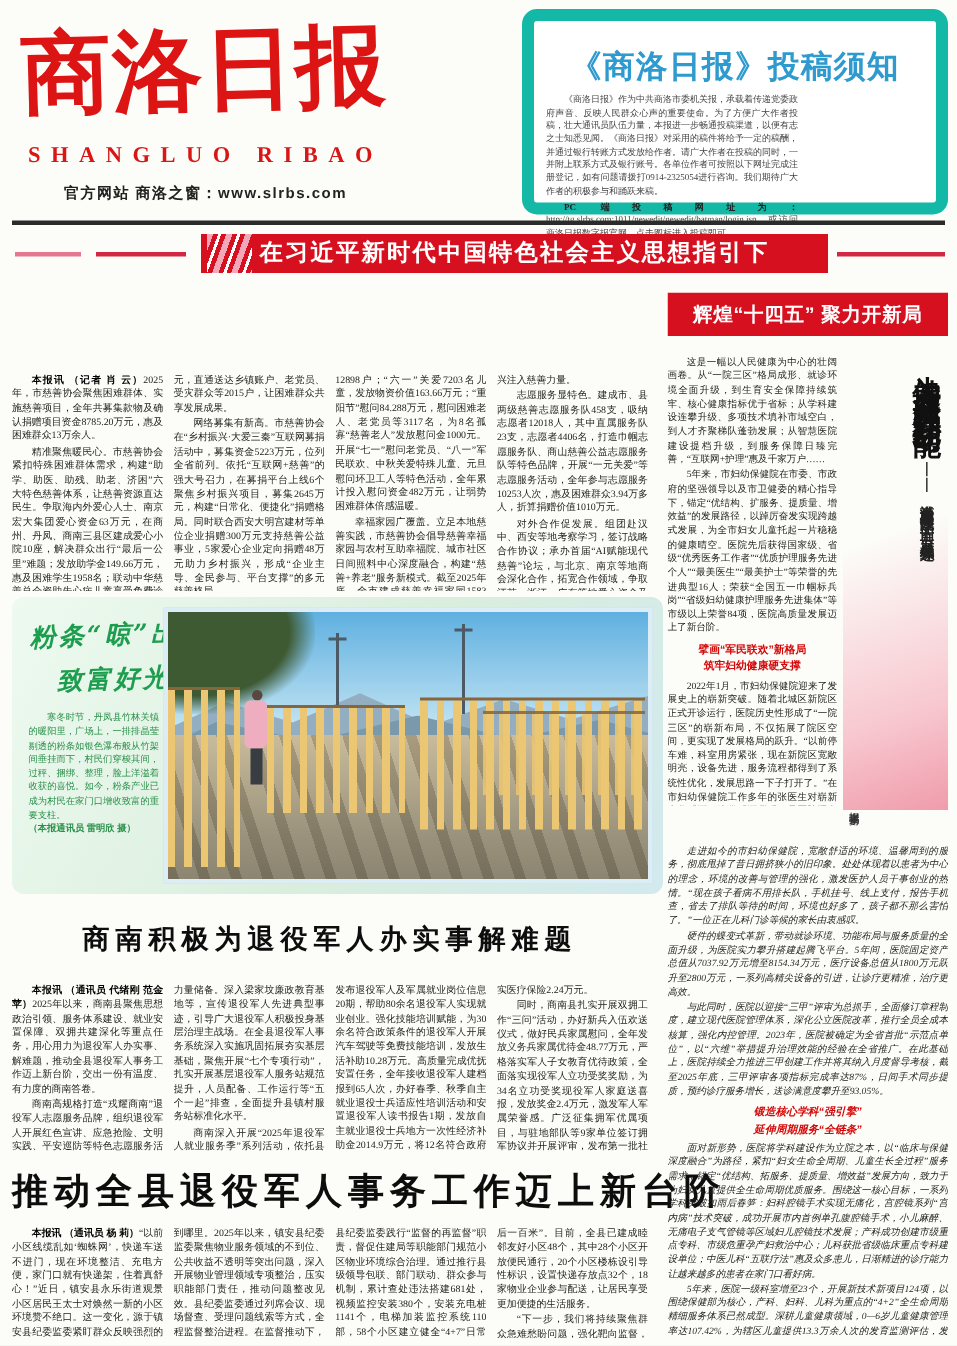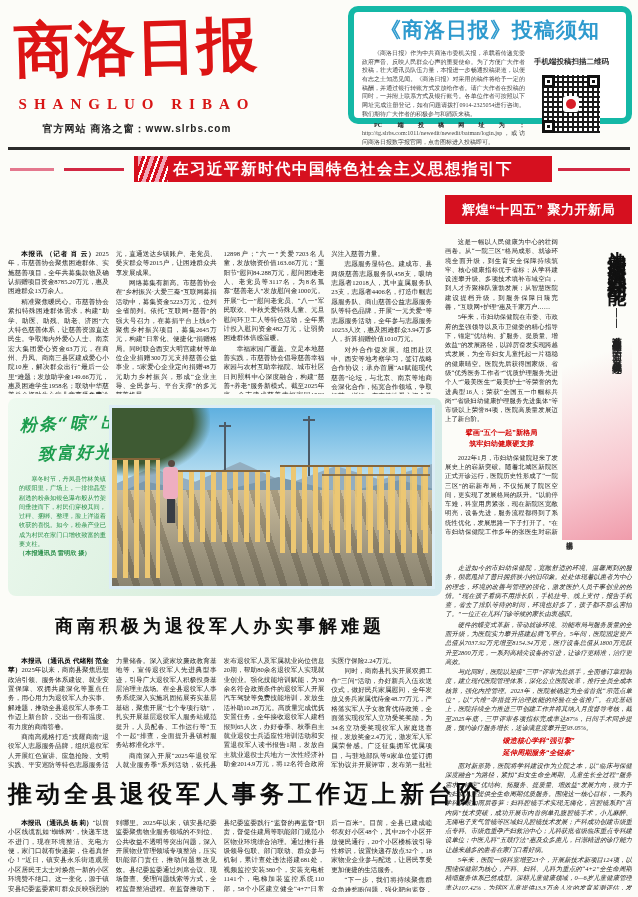--- a/index.html
+++ b/index.html
@@ -13,21 +13,21 @@
   .mast-site { margin-top:9px; text-align:center; color:#222; font-family:"Liberation Sans", sans-serif; font-weight:bold; font-size:10px; letter-spacing:1px; }
 
   .datebox { position:absolute; left:264px; top:8px; width:75px; height:133px; border:1px solid #444; background:#fff; text-align:center; padding-top:5px; font-family:"Liberation Sans", sans-serif; }
   .db-ym { font-size:10px; font-weight:bold; color:#111; }
   .db-day { font-size:25px; font-weight:bold; color:#111; line-height:26px; }
   .db-week { font-size:10px; font-weight:bold; color:#111; margin-top:1px; }
   .db-lunar { font-size:6.5px; color:#999; margin-top:3px; }
   .db-s { font-size:6.3px; color:#222; margin-top:3px; }
   .db-g { font-size:6px; color:#777; margin-top:2px; }
 
-  .notice { position:absolute; left:348px; top:6px; width:284px; height:118px; border:6px solid #14b8a6; border-radius:10px; background:#fff; padding:4px 8px; }
+  .notice { position:absolute; left:348px; top:6px; width:284px; height:137px; border:8px solid #14b8a6; border-radius:10px; background:#fff; padding:16px 8px; }
   .notice-title { text-align:center; color:#2e9ace; font-family:"Liberation Sans", sans-serif; font-weight:bold; font-size:21px; letter-spacing:1px; }
   .notice-flex { display:flex; margin-top:5px; }
   .notice-text { width:168px; font-size:6px; line-height:1.45; color:#444; text-align:justify; }
   .notice-text p { text-indent:2em; }
   .notice-pc { margin-top:2px; }
   .notice-pc b { color:#222; }
   .qr-wrap { width:96px; text-align:center; padding-top:8px; }
   .qr-label { font-size:7.5px; font-weight:bold; color:#333; font-family:"Liberation Sans", sans-serif; }
   .qr { position:relative; width:58px; height:58px; margin:8px auto 0;
         background-image:repeating-linear-gradient(0deg,#1a1a1a 0 2px,rgba(255,255,255,0) 2px 5px),
@@ -107,37 +107,20 @@
     <div class="mast-site">官方网站 商洛之窗：www.slrbs.com</div>
   </div>
 
 
   <div class="notice">
     <div class="notice-title">《商洛日报》投稿须知</div>
     <div class="notice-flex">
       <div class="notice-text">
         <p>《商洛日报》作为中共商洛市委机关报，承载着传递党委政府声音、反映人民群众心声的重要使命。为了方便广大作者投稿，壮大通讯员队伍力量，本报进一步畅通投稿渠道，以便有志之士知悉见闻。《商洛日报》对采用的稿件将给予一定的稿酬，并通过银行转账方式发放给作者。请广大作者在投稿的同时，一并附上联系方式及银行账号。各单位作者可按照以下网址完成注册登记，如有问题请拨打0914-2325054进行咨询。我们期待广大作者的积极参与和踊跃来稿。</p>
         <p class="notice-pc"><b>PC 端投稿网址为：</b><span>http://tg.slrbs.com:1011/newedit/newedit/batman/login.jsp</span><span>，或访问商洛日报数字报官网，点击图标进入投稿即可。</span></p>
-      </div>
-      <div class="qr-wrap">
-        <div class="qr-label">手机端投稿扫描二维码</div>
-        <div class="qr">
-          <div class="fp fp1">
-              <i></i>
-            </div>
-          <div class="fp fp2">
-              <i></i>
-            </div>
-          <div class="fp fp3">
-              <i></i>
-            </div>
-          <div class="logo">
-              <i></i>
-            </div>
-        </div>
       </div>
     </div>
   </div>
 
   <div class="head-rule"></div>
 
   <div class="banner-dash bd1"></div>
   <div class="banner-dash bd2"></div>
   <div class="banner">
     <div class="banner-slash"></div>
@@ -234,21 +217,21 @@
     </div>
   </div>
 
   <div class="right-col">
     <div class="r-label">辉煌“十四五” 聚力开新局</div>
 
     <div class="r-narrow">
       <p>这是一幅以人民健康为中心的壮阔画卷。从“一院三区”格局成形、就诊环境全面升级，到生育安全保障持续筑牢、核心健康指标优于省标；从学科建设连攀升级、多项技术填补市域空白，到人才齐聚梯队蓬勃发展；从智慧医院建设提档升级，到服务保障日臻完善，“互联网+护理”惠及千家万户……</p>
       <p>5年来，市妇幼保健院在市委、市政府的坚强领导以及市卫健委的精心指导下，锚定“优结构、扩服务、提质量、增效益”的发展路径，以踔厉奋发实现跨越式发展，为全市妇女儿童托起一片稳稳的健康晴空。医院先后获得国家级、省级“优秀医务工作者”“优质护理服务先进个人”“最美医生”“最美护士”等荣誉的先进典型16人；荣获“全国五一巾帼标兵岗”“省级妇幼健康护理服务先进集体”等市级以上荣誉84项，医院高质量发展迈上了新台阶。</p>
       <div class="r-subhead">
-        <div>擘画“五个一起”新格局</div>
+        <div>擘画“军民联欢”新格局</div>
         <div>筑牢妇幼健康硬支撑</div>
       </div>
       <p>2022年1月，市妇幼保健院迎来了发展史上的崭新突破。随着北城区新院区正式开诊运行，医院历史性形成了“一院三区”的崭新布局，不仅拓展了院区空间，更实现了发展格局的跃升。“以前停车难，科室用房紧张，现在新院区宽敞明亮，设备先进，服务流程都得到了系统性优化，发展思路一下子打开了。”在市妇幼保健院工作多年的张医生对崭新变化感慨，这份感慨背后，是医院硬实力的跃升：占地面积从10亩增至45.4亩，建筑面积从约4700平方米扩展到28142.89平方米，增幅分别高达354.9%和492.99%。</p>
     </div>
 
     <div class="v-block">
       <div class="v-inner">
         <span class="v-title">为健康商洛注入强劲妇幼动能</span>
         <span class="v-sub">——商洛市妇幼保健院“十四五”发展成就综述</span>
       </div>

